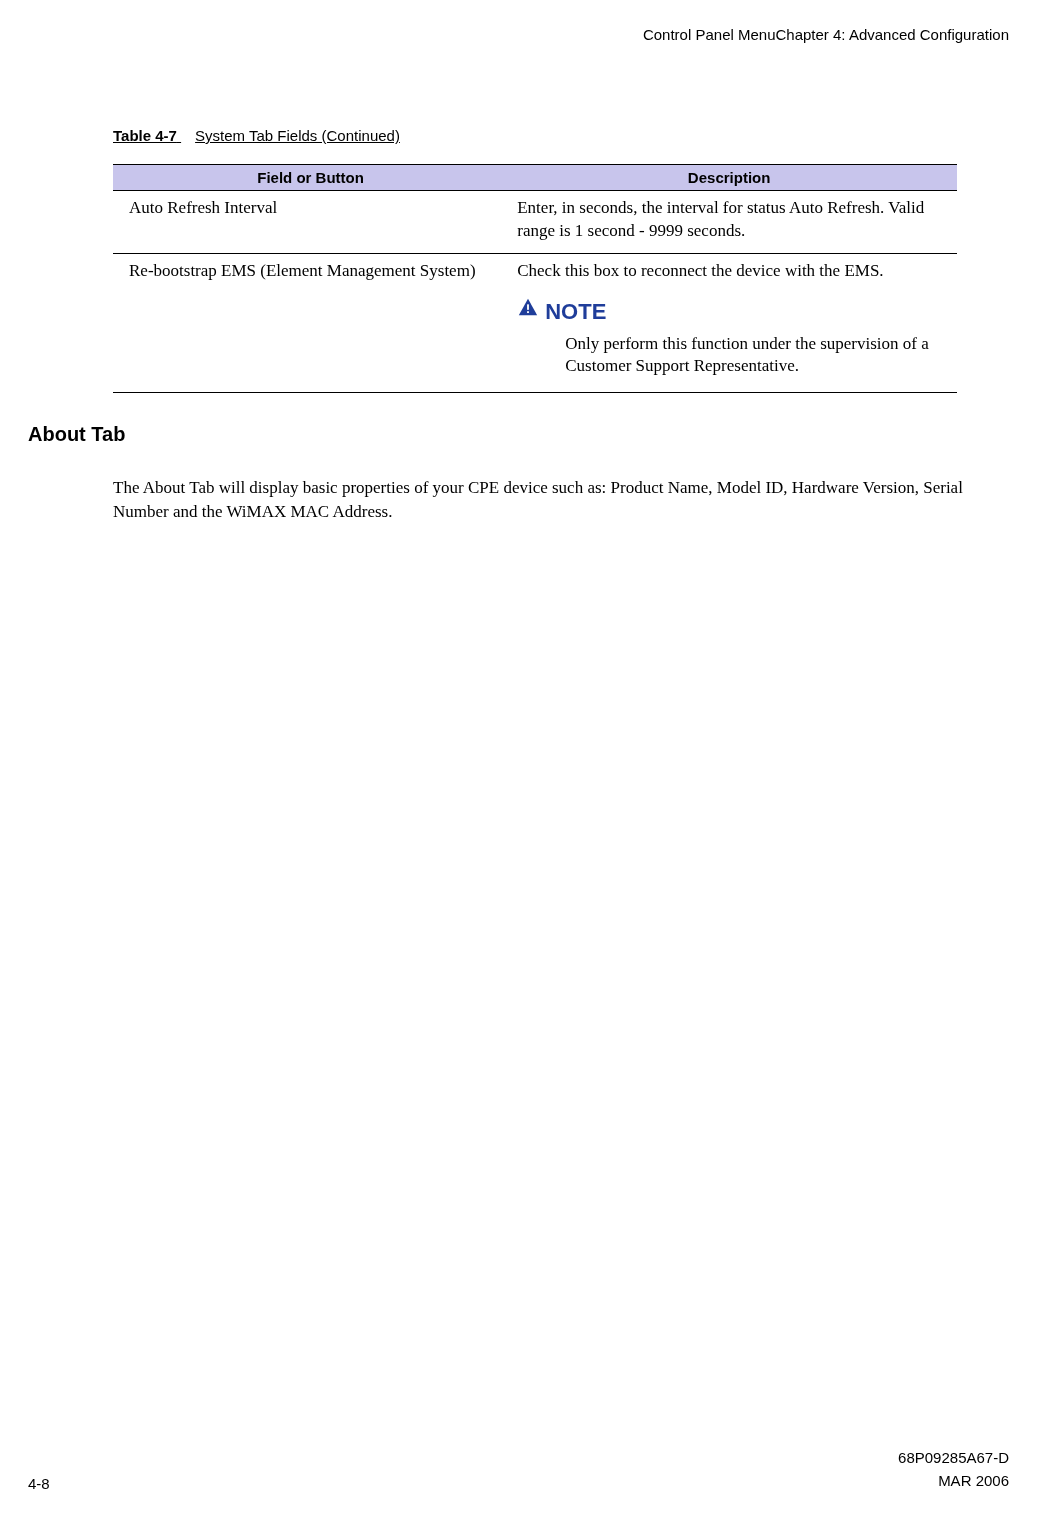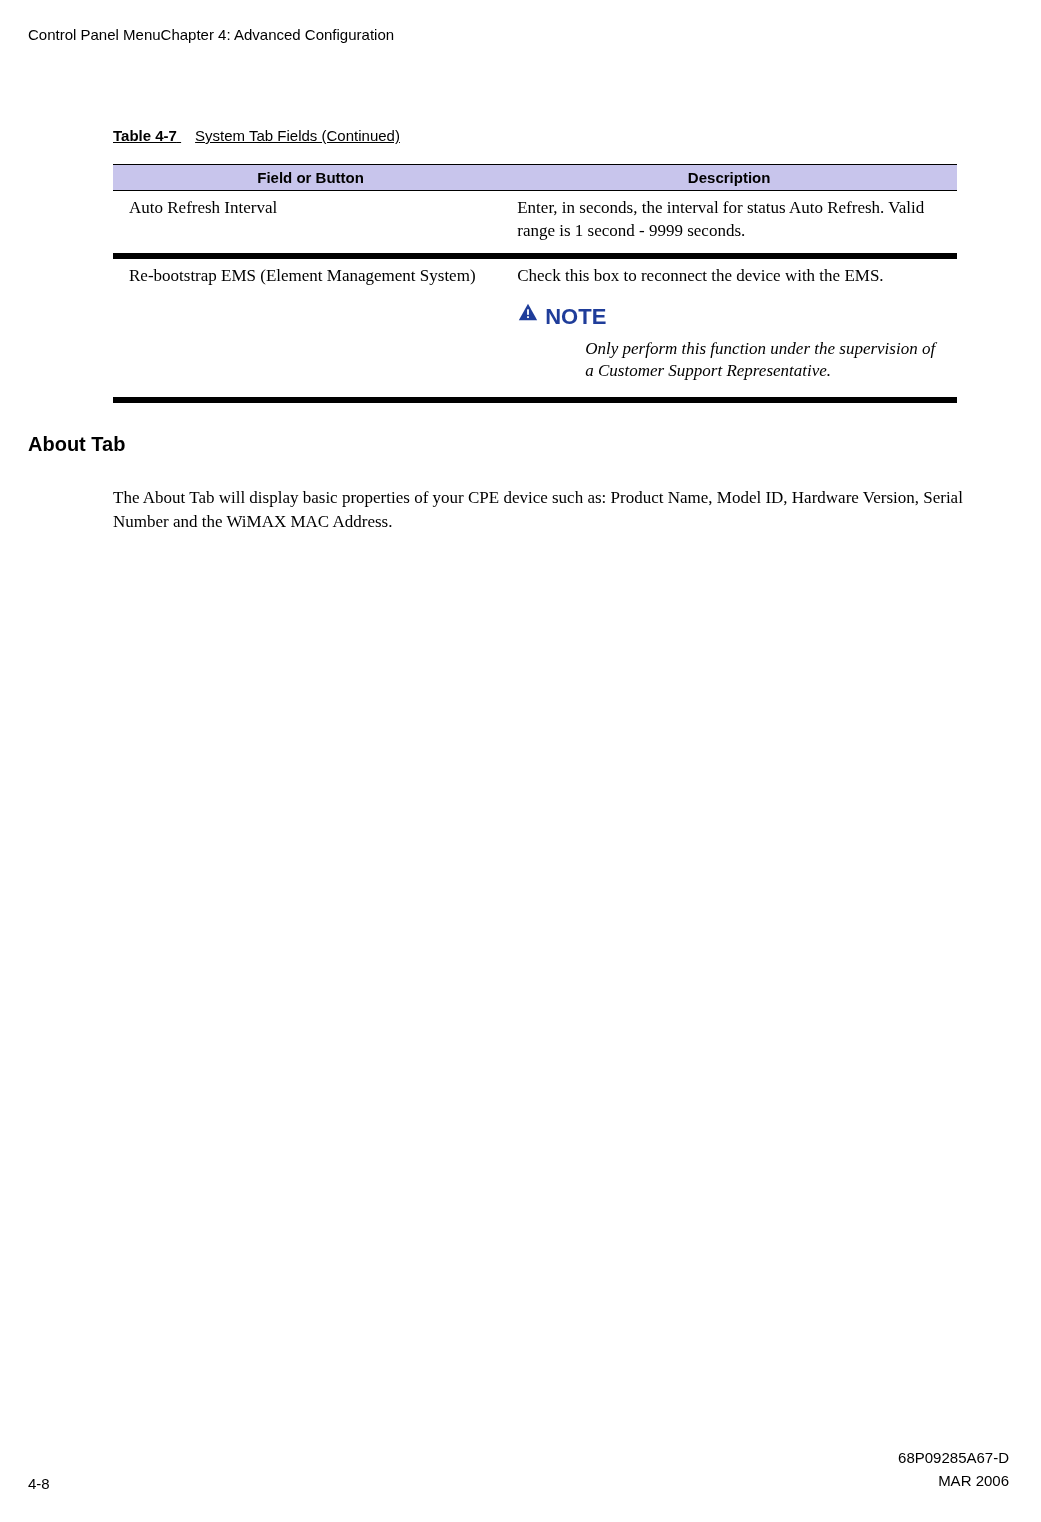--- a/index.html
+++ b/index.html
@@ -7,21 +7,21 @@
       width: 1041px;
       height: 1522px;
       background: #fff;
       font-family: Verdana, Geneva, sans-serif;
       color: #000;
       position: relative;
       padding: 26px 32px 30px 28px;
     }
     .page-header {
       display: flex;
-      justify-content: flex-start;
+      justify-content: flex-end;
       font-size: 15px;
       margin-bottom: 84px;
     }
     .table-caption {
       margin-left: 85px;
       margin-bottom: 20px;
       font-size: 15px;
       text-decoration: underline;
     }
     .table-caption .num { font-weight: bold; }
@@ -39,37 +39,37 @@
       font-size: 15px;
       font-weight: bold;
       text-align: center;
       border-top: 1.5px solid #000;
       border-bottom: 1px solid #000;
       padding: 4px 6px;
     }
     table.fields th:first-child { width: 46%; padding-left: 13px; }
     table.fields td {
       vertical-align: top;
-      border-bottom: 6px solid #000000;
+      border-bottom: 1px solid #000000;
       padding: 6px 12px 10px 16px;
       line-height: 1.35;
     }
     .note-block { margin-top: 14px; margin-bottom: 4px; }
     .note-header {
       display: flex;
       align-items: flex-start;
       gap: 6px;
       color: #1f3d9a;
       font-family: Arial, Helvetica, sans-serif;
       font-weight: bold;
       font-size: 22px;
       margin-bottom: 6px;
     }
     .note-header svg { width: 22px; height: 22px; }
-    .note-body { margin-left: 68px; font-style: italic; }
+    .note-body { margin-left: 48px; }
     .about-heading {
       font-family: Verdana, Geneva, sans-serif;
       font-size: 20px;
       font-weight: bold;
       margin-top: 30px;
       margin-bottom: 30px;
     }
     .about-body {
       margin-left: 85px;
       font-family: Georgia, "Times New Roman", serif;

